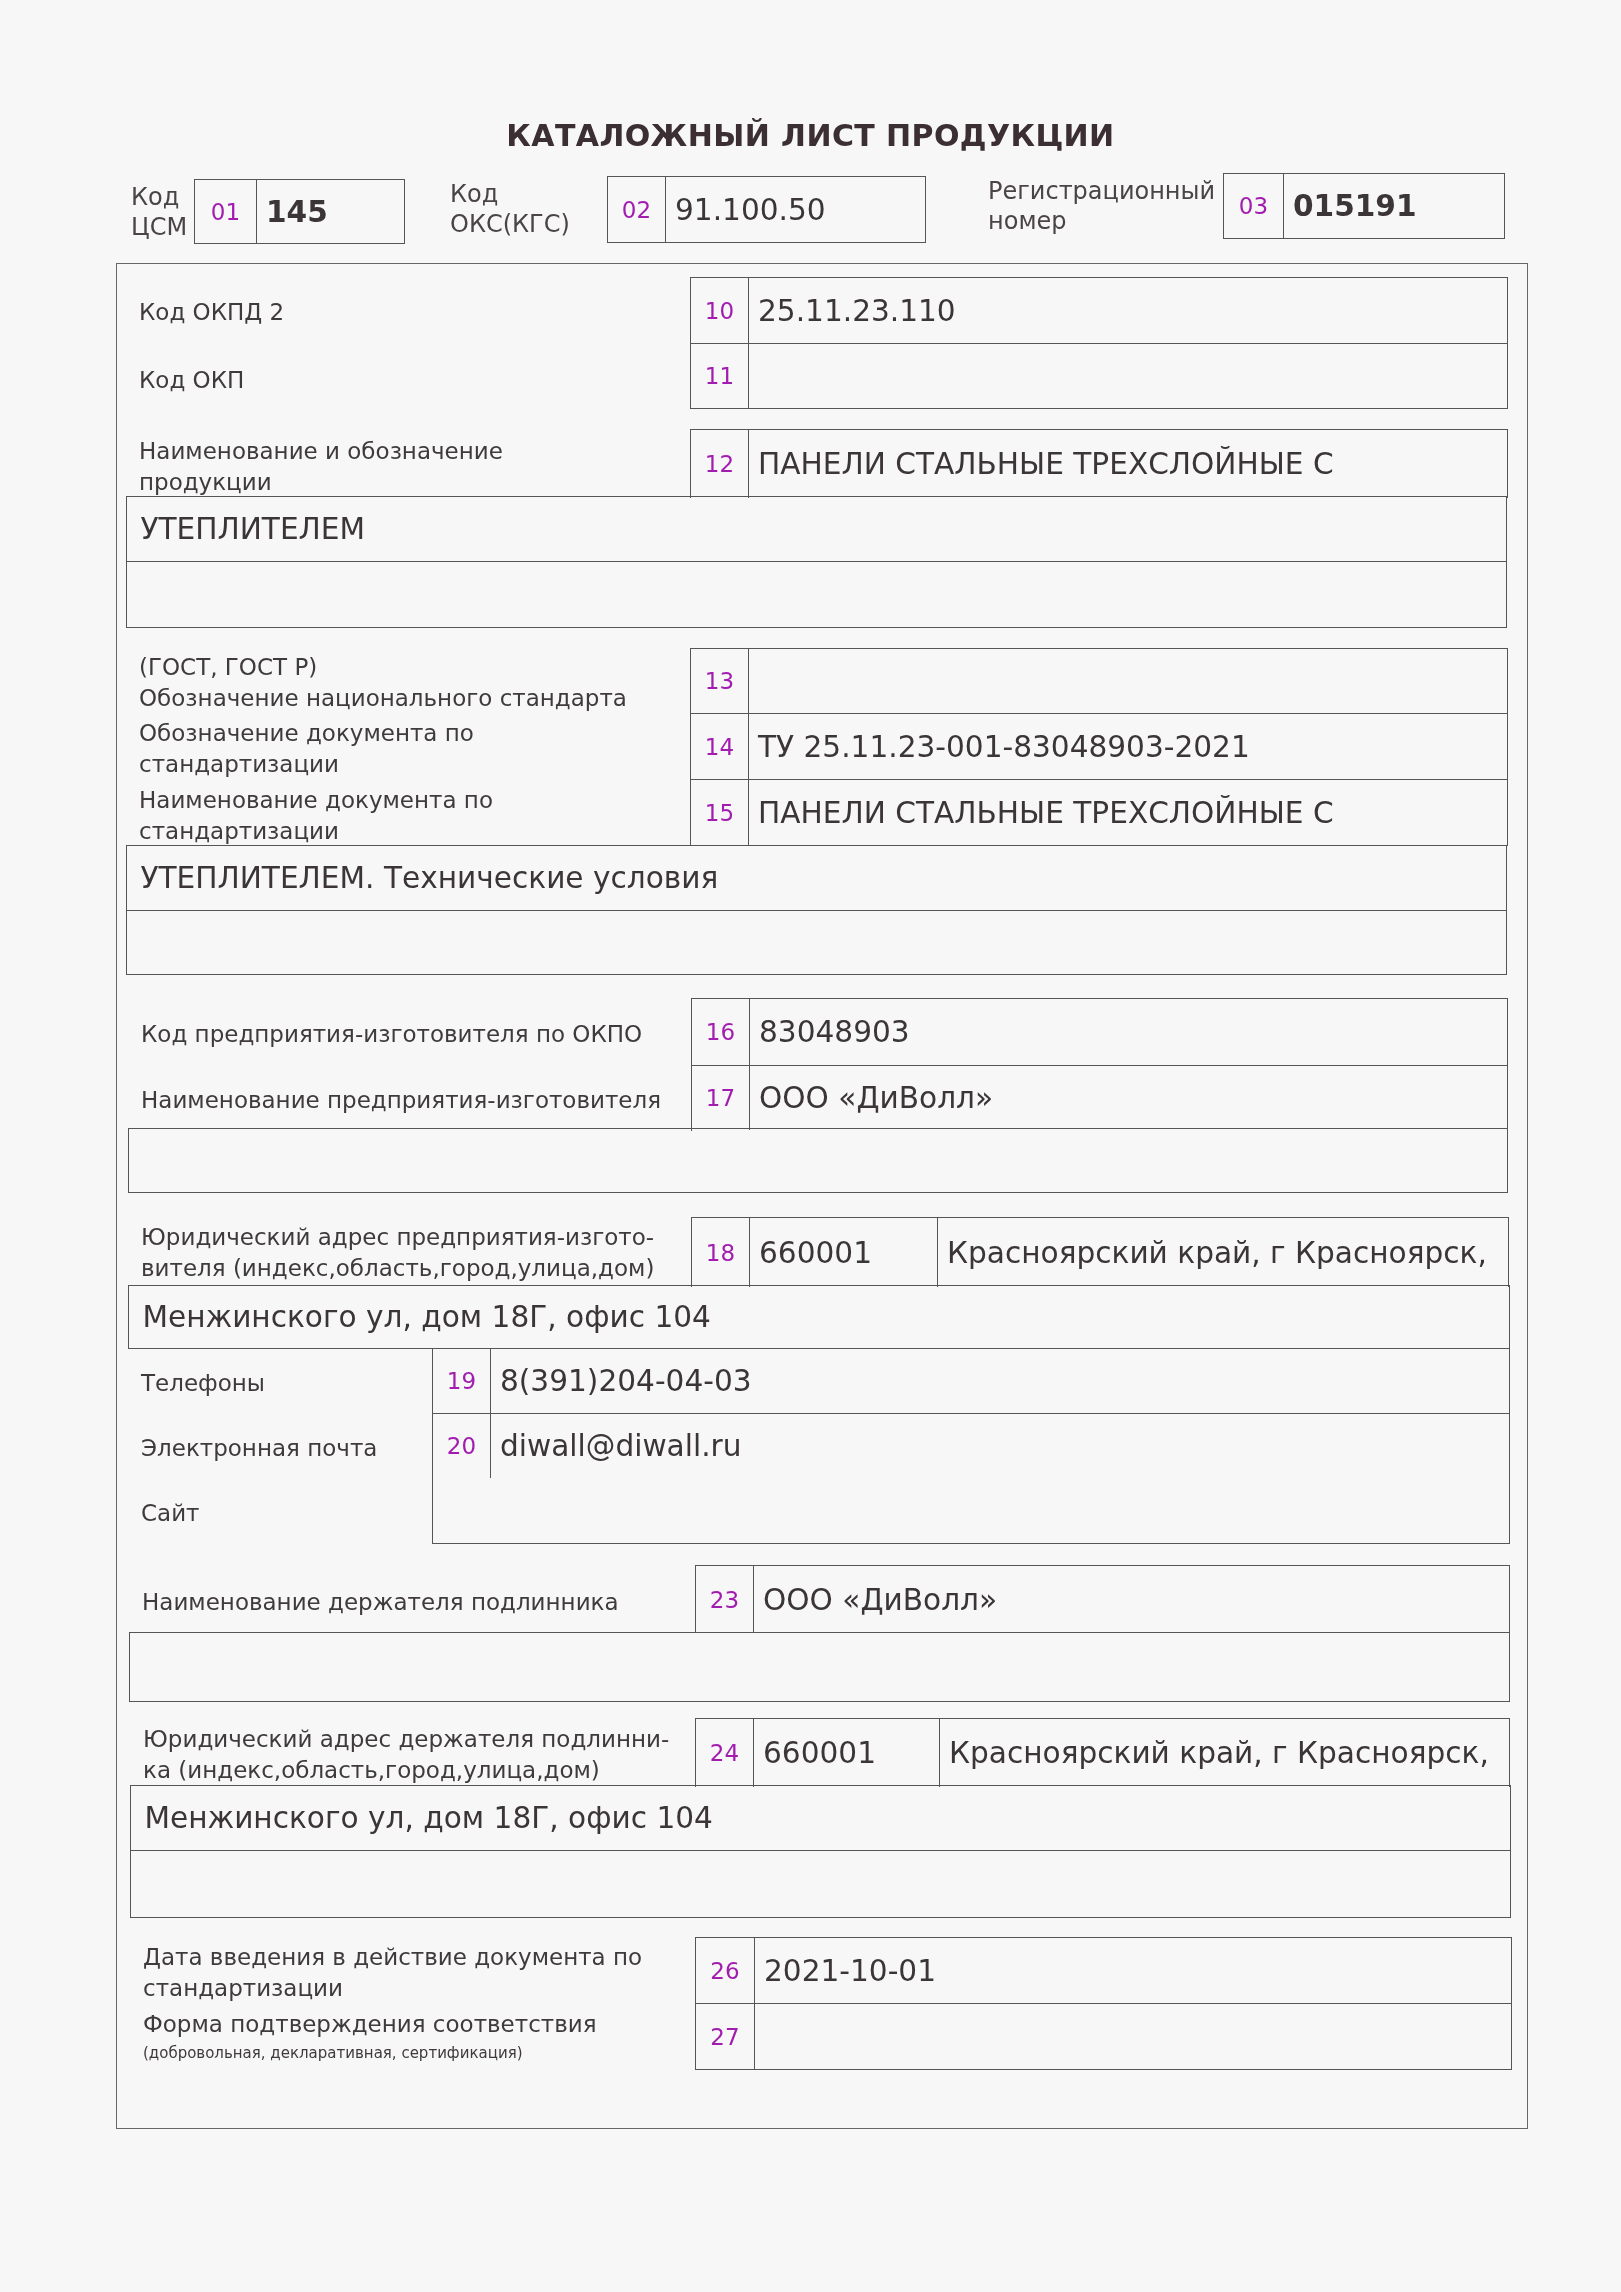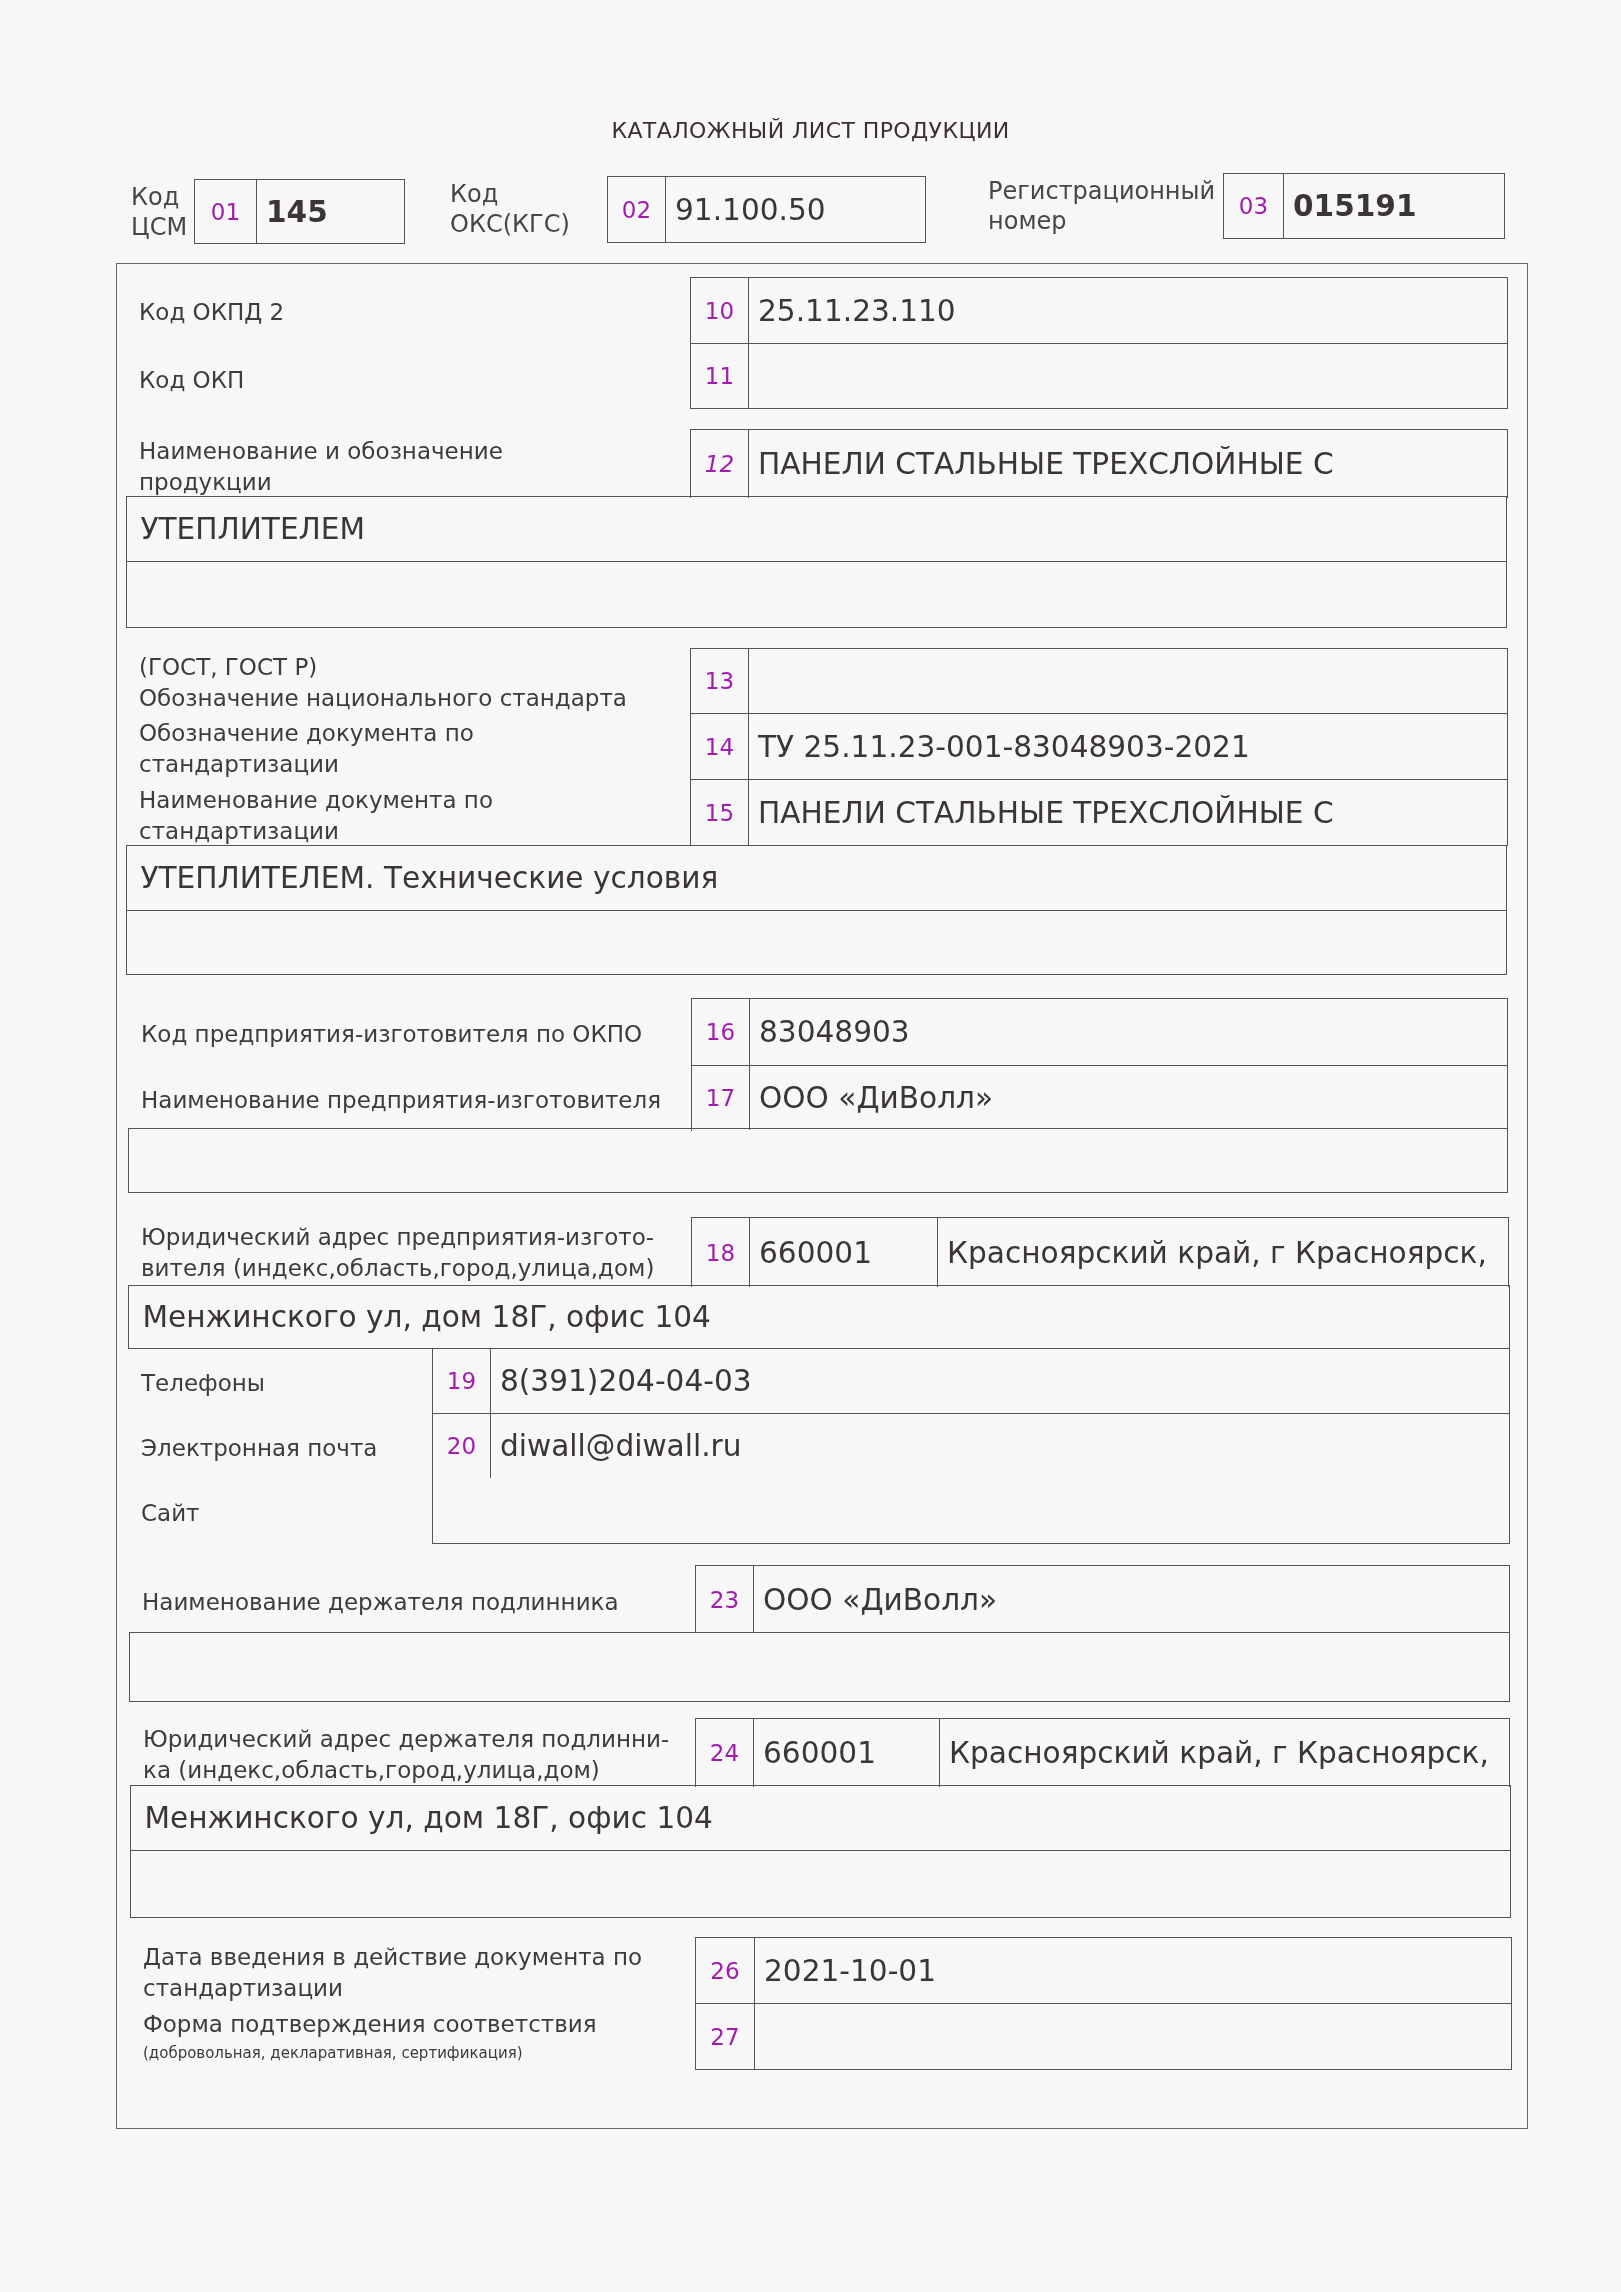--- a/index.html
+++ b/index.html
@@ -5,21 +5,21 @@
   html, body { margin:0; padding:0; }
   body {
     width:1621px; height:2293px; position:relative; overflow:hidden;
     background:#f7f7f8;
     font-family:"DejaVu Sans", sans-serif;
     color:#3a3536;
   }
   .abs { position:absolute; }
   .title {
     left:0; width:1621px; top:118px; text-align:center;
-    font-weight:normal; font-size:22px; color:#3b2f33; letter-spacing:0.4px;
+    font-weight:bold; font-size:30px; color:#3b2f33; letter-spacing:0.4px;
   }
   .hdr-label { font-size:24px; line-height:30px; color:#4a4446; }
   .box { border:1.8px solid #555; box-sizing:border-box; background:transparent; }
   .cell { position:absolute; top:0; bottom:0; display:flex; align-items:center; box-sizing:border-box; }
   .num { left:0; justify-content:center; border-right:1.3px solid #555; font-size:23px; color:#a21caf; }
   .val { font-size:29.6px; padding-left:9px; color:#3b3537; white-space:nowrap; }
   .val.bold { font-weight:bold; }
   .frame { left:116px; top:263px; width:1412px; height:1866px; border:1.8px solid #666; box-sizing:border-box; }
   .lbl { font-size:23px; line-height:31px; color:#3f3a3c; }
   .lbl.small { font-size:15px; line-height:19.7px; }
@@ -71,21 +71,21 @@
     <div class="cell num" style="width:58px;">11</div>
     <div class="cell val" style="left:58px; right:0;"></div>
   </div>
 </div>
 
 <div class="abs lbl" style="left:139px; top:436px;">
   <div>Наименование и обозначение</div>
   <div>продукции</div>
 </div>
 <div class="abs box" style="left:690px; top:429px; width:818px; height:69px; border-bottom:none;">
-  <div class="cell num" style="width:58px;font-style:italic;">12</div>
+  <div class="cell num" style="width:58px;">12</div>
   <div class="cell val" style="left:58px; right:0;">ПАНЕЛИ СТАЛЬНЫЕ ТРЕХСЛОЙНЫЕ С</div>
 </div>
 <div class="abs box" style="left:126px; top:496px; width:1381px; height:132px;">
   <div class="abs wide-text" style="left:0; top:0; width:100%; height:64px;">УТЕПЛИТЕЛЕМ</div>
   <div class="abs wide-text row-line" style="left:0; top:64px; width:100%; height:65px;"></div>
 </div>
 
 <div class="abs lbl" style="left:139px; top:652px;">
   <div>(ГОСТ, ГОСТ Р)</div>
   <div>Обозначение национального стандарта</div>

